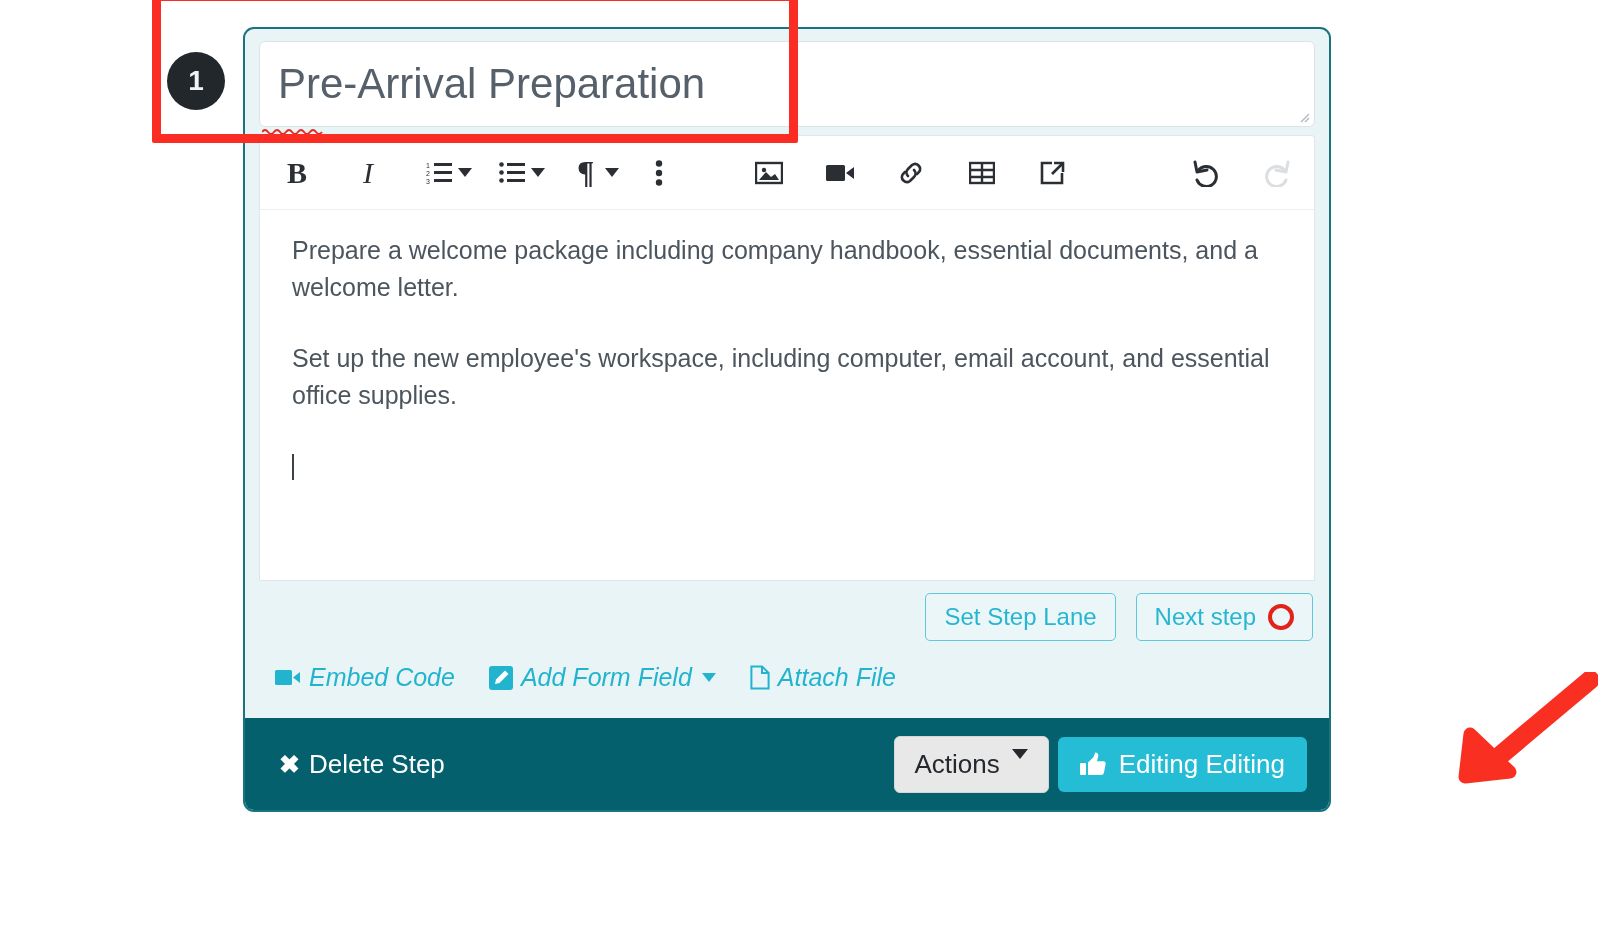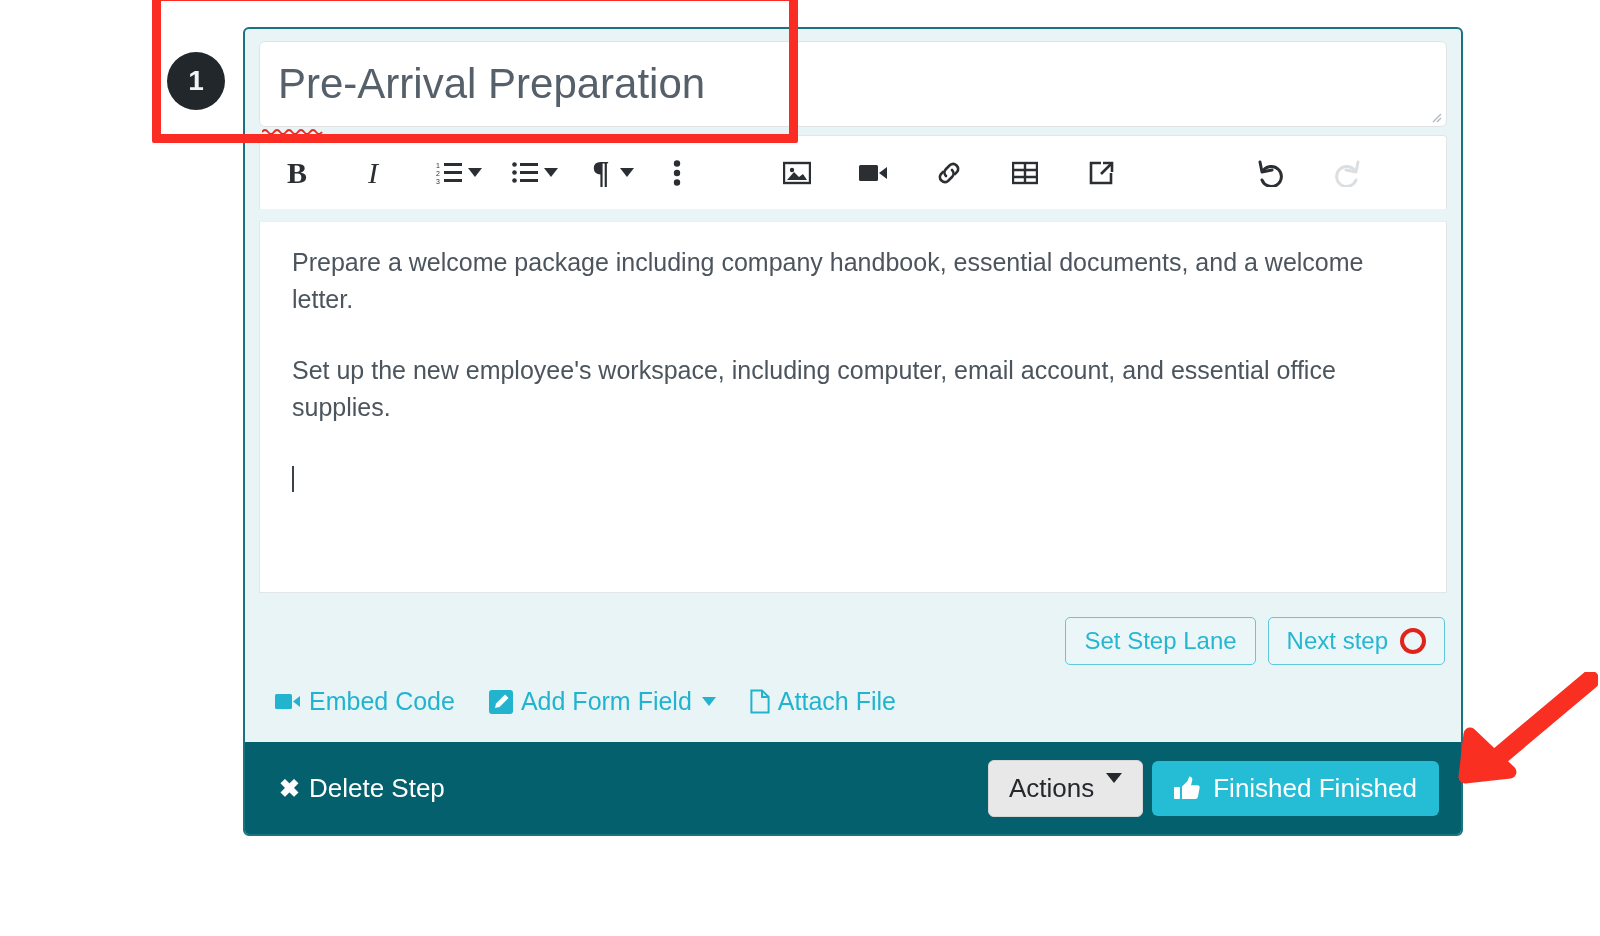--- a/index.html
+++ b/index.html
@@ -16,23 +16,23 @@
     width: 1600px;
     height: 936px;
     background: #ffffff;
   }
 
   
   .step-card {
     position: absolute;
     left: 243px;
     top: 27px;
-    width: 1220px;
+    width: 1088px;
     border: 2px solid #1a7480;
-    border-radius: 6px;
+    border-radius: 11px;
     background: #e9f4f6;
     overflow: hidden;
   }
 
   .step-number {
     position: absolute;
     left: 167px;
     top: 52px;
     width: 58px;
     height: 58px;
@@ -120,21 +120,21 @@
     margin-right: 4px;
     cursor: pointer;
   }
   .gap-sm { width: 22px; }
   .gap-md { width: 42px; }
   .gap-lg { width: 86px; }
   .tb-btn.disabled { color: #d9dde0; cursor: default; }
 
   
   .editor-body {
-    margin: 12px 14px;
+    margin: 0 14px;
     background: #ffffff;
     border: 1px solid #e2e6e9;
     border-top: 1px solid #eceff1;
     min-height: 372px;
     padding: 22px 32px 18px 32px;
   }
   .editor-body p {
     margin: 0 0 34px 0;
     font-size: 25px;
     line-height: 1.48;
@@ -148,21 +148,21 @@
     height: 26px;
     background: #3b4248;
     vertical-align: -5px;
     margin-right: 1px;
   }
 
   
   .subrow {
     display: flex;
     justify-content: flex-end;
-    gap: 12px;
+    gap: 20px;
     padding: 12px 16px 4px 16px;
   }
   .outline-btn {
     border: 1px solid #5ec8dd;
     background: #eaf6f8;
     color: #27b6d2;
     font-size: 24px;
     border-radius: 5px;
     padding: 10px 18px;
     display: flex;
@@ -177,20 +177,21 @@
     border: 4px solid #e2231a;
     box-sizing: border-box;
   }
 
   
   .linkrow {
     display: flex;
     align-items: center;
     gap: 34px;
     padding: 18px 16px 26px 30px;
+    font-style: italic;
   }
   .link-item {
     display: flex;
     align-items: center;
     gap: 8px;
     color: #22b4cf;
     font-size: 25px;
     cursor: pointer;
   }
   .link-caret {
@@ -467,21 +468,21 @@
         <span class="actions-caret"></span>
       </div>
 
       <div class="finish-btn">
         <span>
           <svg width="28" height="26" viewBox="0 0 28 26">
             <rect x="0" y="12" width="6" height="12" rx="1" fill="#ffffff"></rect>
             <path d="M8 24 H21 a3 3 0 0 0 3-2.6 L25.6 13 a2.4 2.4 0 0 0 -2.4 -2.8 H17 L18.3 5 a3 3 0 0 0 -3 -3.6 L13.4 6.2 L8 11.6 Z" fill="#ffffff"></path>
           </svg>
         </span>
-        <span>Finished Finished</span>
+        <span>Editing Editing</span>
       </div>
     </div>
   </div>
 
   <div class="step-number">1</div>
 
   <div class="anno-rect"></div>
 
   <div class="anno-arrow">
     <svg width="150" height="120" viewBox="0 0 150 120">

